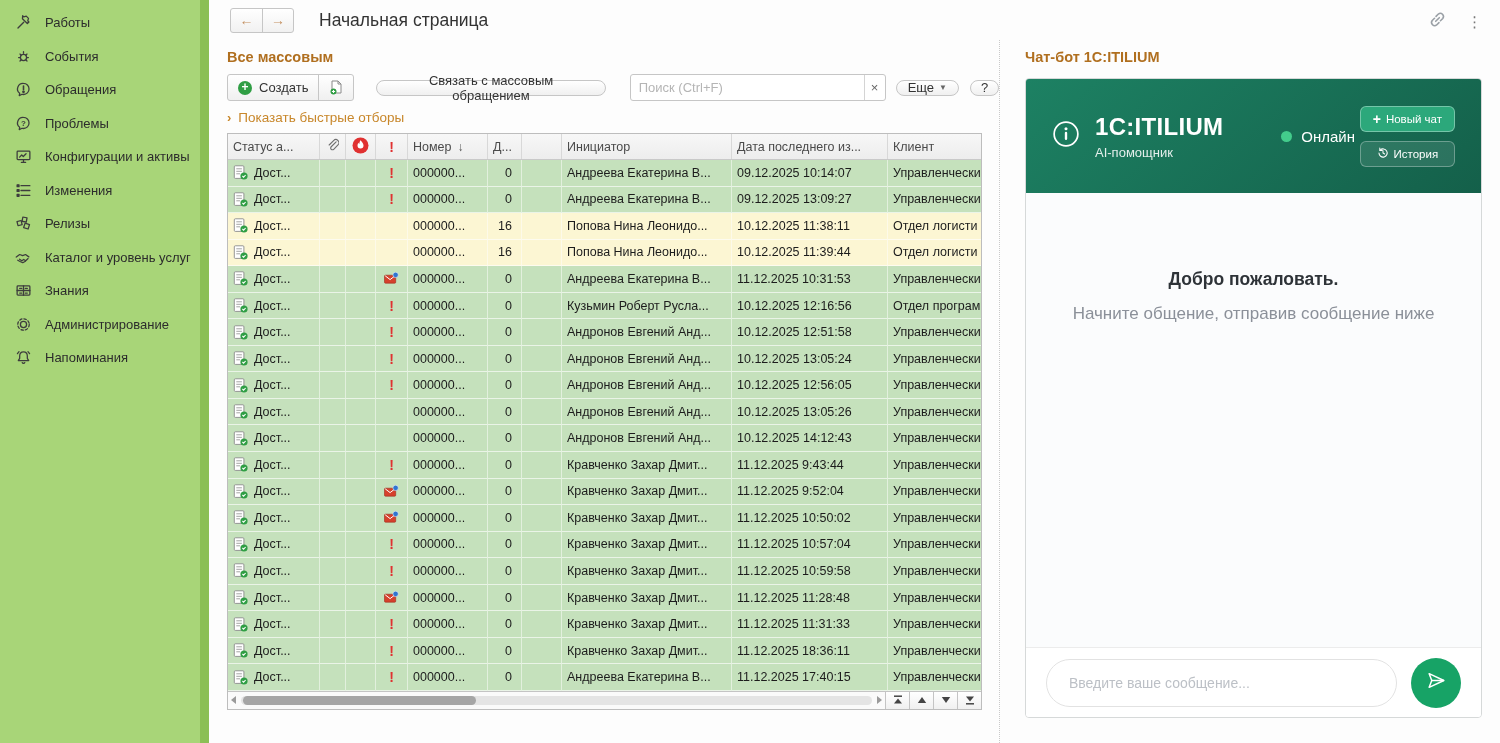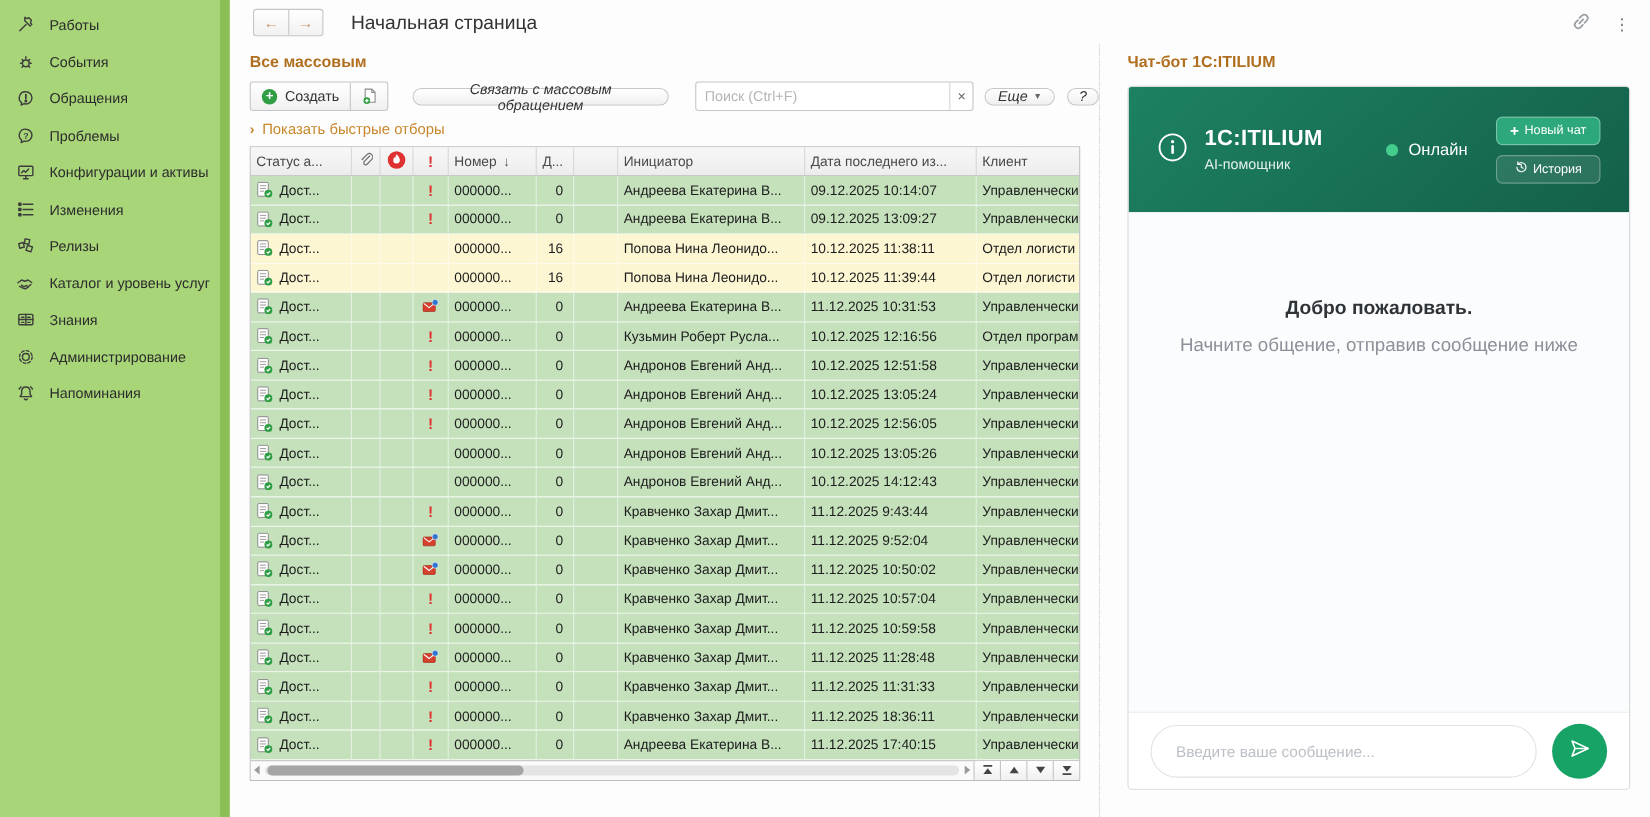--- a/index.html
+++ b/index.html
@@ -29,21 +29,21 @@
   .page-title{margin-left:25px;font-size:17.5px;color:#333;}
   .top-icons{position:absolute;right:18px;top:10px;display:flex;align-items:center;gap:20px;}
   .kebab{font-size:15px;color:#777;line-height:1;cursor:pointer;}
 
   .panes{flex:1;display:flex;min-height:0;}
   .requests-pane{width:791px;flex:none;border-right:1px dotted #c9c9c9;}
   .sec-heading{margin:9px 0 0 18px;font-size:14.5px;font-weight:bold;color:var(--heading);}
 
   .toolbar{display:flex;align-items:center;margin:9px 0 0 18px;height:27px;}
   .btn{display:flex;align-items:center;height:16px;border:1px solid #c6c6c6;border-radius:12px;
-       background:linear-gradient(#ffffff,#f0f0f0);font-size:13px;color:#333;cursor:pointer;padding:0 11px;font-style:italic;}
+       background:linear-gradient(#ffffff,#f0f0f0);font-size:13px;color:#333;cursor:pointer;padding:0 11px;}
   .btn-group{display:flex;border:1px solid #c6c6c6;border-radius:3px;overflow:hidden;background:linear-gradient(#ffffff,#f0f0f0);height:27px;}
   .btn-group .seg{display:flex;align-items:center;padding:0 10px;cursor:pointer;font-size:13px;color:#333;}
   .btn-group .seg + .seg{border-left:1px solid #c6c6c6;}
   .plus-circle{width:14px;height:14px;border-radius:50%;background:#2f9e44;color:#fff;font-size:12px;line-height:13px;text-align:center;margin-right:7px;font-weight:bold;}
   .searchbox{display:flex;margin-left:24px;border:1px solid #c6c6c6;border-radius:3px;background:#fff;height:27px;width:256px;}
   .searchbox input{flex:1;border:none;outline:none;padding:0 8px;font-size:13px;font-family:"Liberation Sans",sans-serif;color:#333;background:transparent;}
   .searchbox input::placeholder{color:#b5b5b5;}
   .search-x{width:21px;border-left:1px solid #d4d4d4;display:flex;align-items:center;justify-content:center;color:#666;font-size:13px;cursor:pointer;}
   .caret{font-size:8px;color:#666;margin-left:5px;}
 
@@ -82,21 +82,21 @@
   .hs-thumb{position:absolute;left:2px;top:0;height:9px;width:37%;background:#a5a5a5;border-radius:5px;cursor:grab;}
   .tnav{display:flex;height:100%;}
   .tnav-btn{width:24px;height:100%;border-left:1px solid #c4c4c4;background:linear-gradient(#fff,#f0f0f0);display:flex;align-items:center;justify-content:center;cursor:pointer;}
 
   
   .chat-pane{flex:1;min-width:0;padding:0 18px 0 25px;display:flex;flex-direction:column;}
   .chat-heading{margin-top:9px;font-size:14.5px;font-weight:bold;color:var(--heading);}
   .chat-widget{margin-top:13px;height:640px;border:1px solid #d6d9d9;border-radius:4px;display:flex;flex-direction:column;overflow:hidden;background:#fafbfc;}
   .chat-header{height:114px;background:linear-gradient(140deg,var(--chat-h1),var(--chat-h2));display:flex;align-items:center;padding:0 26px;flex:none;}
   .bot-id{display:flex;align-items:center;gap:15px;}
-  .bot-name{font-size:20px;font-weight:bold;color:#fff;letter-spacing:0.3px;}
+  .bot-name{font-size:24px;font-weight:bold;color:#fff;letter-spacing:0.3px;}
   .bot-sub{font-size:13px;color:rgba(255,255,255,0.88);margin-top:4px;}
   .status-wrap{display:flex;align-items:center;gap:9px;margin-left:58px;}
   .dot{width:11px;height:11px;border-radius:50%;background:var(--online-dot);}
   .status-txt{color:#fff;font-size:15px;}
   .chat-hbtns{margin-left:auto;display:flex;flex-direction:column;gap:9px;align-items:stretch;}
   .chip{display:flex;align-items:center;justify-content:center;gap:5px;height:26px;padding:0 12px;border-radius:6px;font-size:11.5px;color:#fff;cursor:pointer;white-space:nowrap;}
   .chip-new{background:var(--accent-button);border:1px solid rgba(255,255,255,0.35);}
   .chip-hist{background:rgba(255,255,255,0.10);border:1px solid rgba(255,255,255,0.30);}
   .chip .plus{font-size:14px;font-weight:bold;line-height:1;}
   .chat-body{flex:1;display:flex;flex-direction:column;align-items:center;background:#fbfcfd;}

